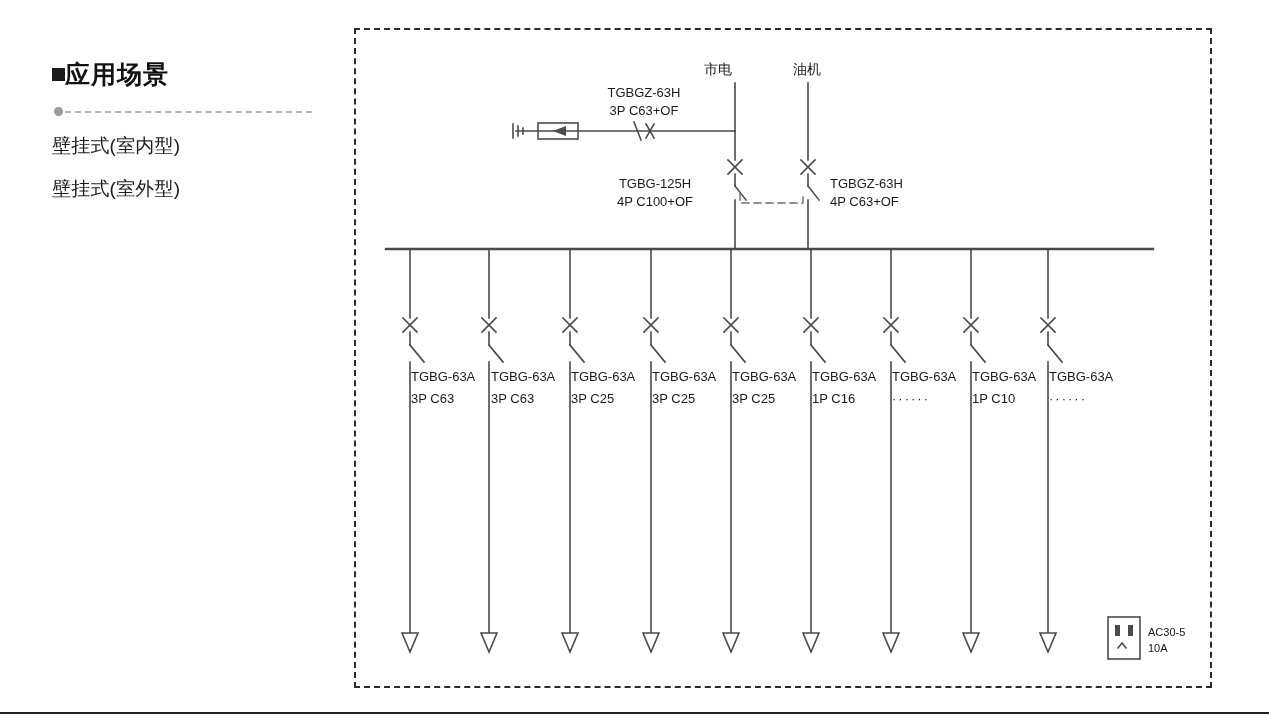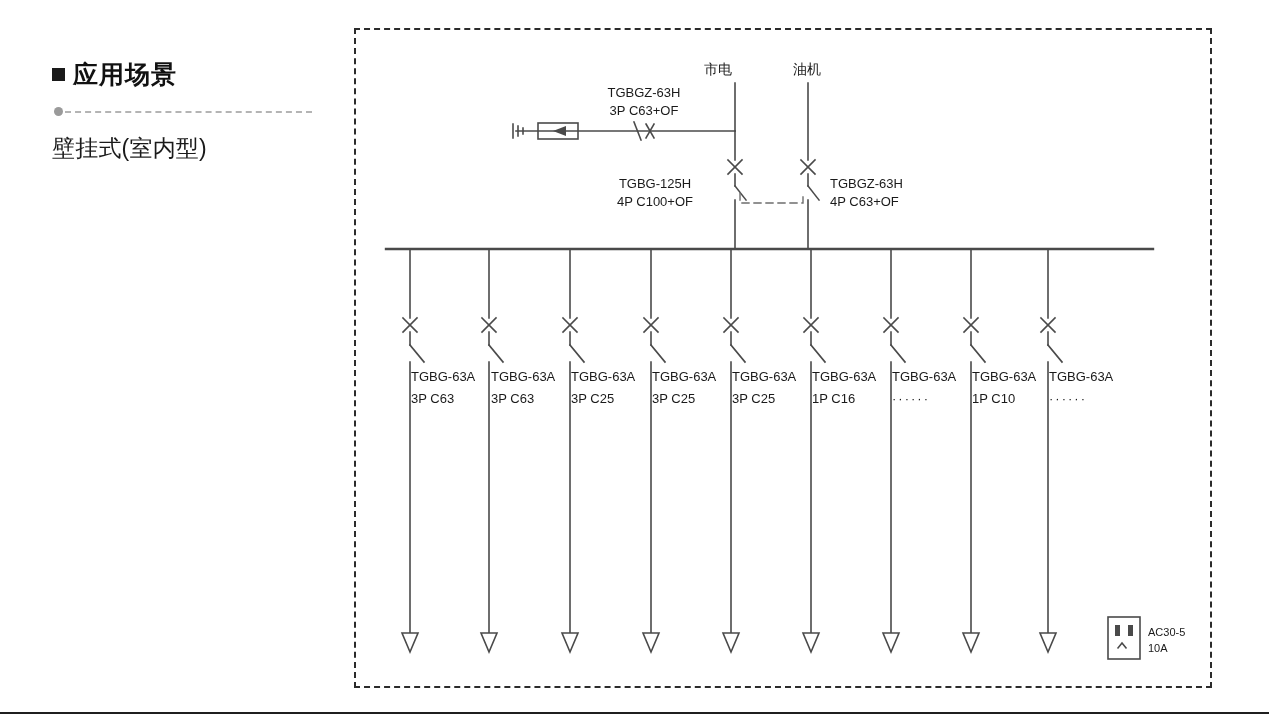--- a/index.html
+++ b/index.html
@@ -24,21 +24,21 @@
   
   .left-panel {
     position: absolute;
     left: 52px;
     top: 58px;
     width: 260px;
   }
   .heading-row {
     display: flex;
     align-items: center;
-    gap: 8px;
+    gap: 0;
     text-align: right;
   }
   .heading-marker {
     width: 13px;
     height: 13px;
     background: #1a1a1a;
     display: inline-block;
   }
   .heading-text {
     font-size: 25px;
@@ -59,21 +59,21 @@
     background: #9a9a9a;
   }
   .divider-dash {
     flex: 1;
     height: 0;
     border-top: 2px dashed #b4b4b4;
     margin-left: 2px;
     width: 230px;
   }
   .left-line {
-    font-size: 23px;
+    font-size: 19px;
     color: #1a1a1a;
     margin-top: 17px;
     letter-spacing: 0.2px;
   }
 
   
   .diagram-frame {
     position: absolute;
     left: 354px;
     top: 28px;
@@ -110,20 +110,21 @@
   <div class="left-panel">
     <div class="heading-row">
       <span class="heading-marker"></span>
       <span class="heading-text">应用场景</span>
     </div>
     <div class="divider-row">
       <span class="divider-dot"></span>
       <span class="divider-dash"></span>
     </div>
     <div class="left-line">壁挂式(室内型)</div>
+    <div class="left-line">壁挂式(室外型)</div>
   </div>
 
   <div class="diagram-frame"></div>
 
   <svg id="diagram-svg" width="1269" height="721" viewBox="0 0 1269 721" style="position:absolute;left:0;top:0;">
 
     <g stroke="#4a4a4a" stroke-width="1.6" fill="none" stroke-linecap="square">
 
       <line x1="516" y1="131" x2="735" y2="131"></line>
 

